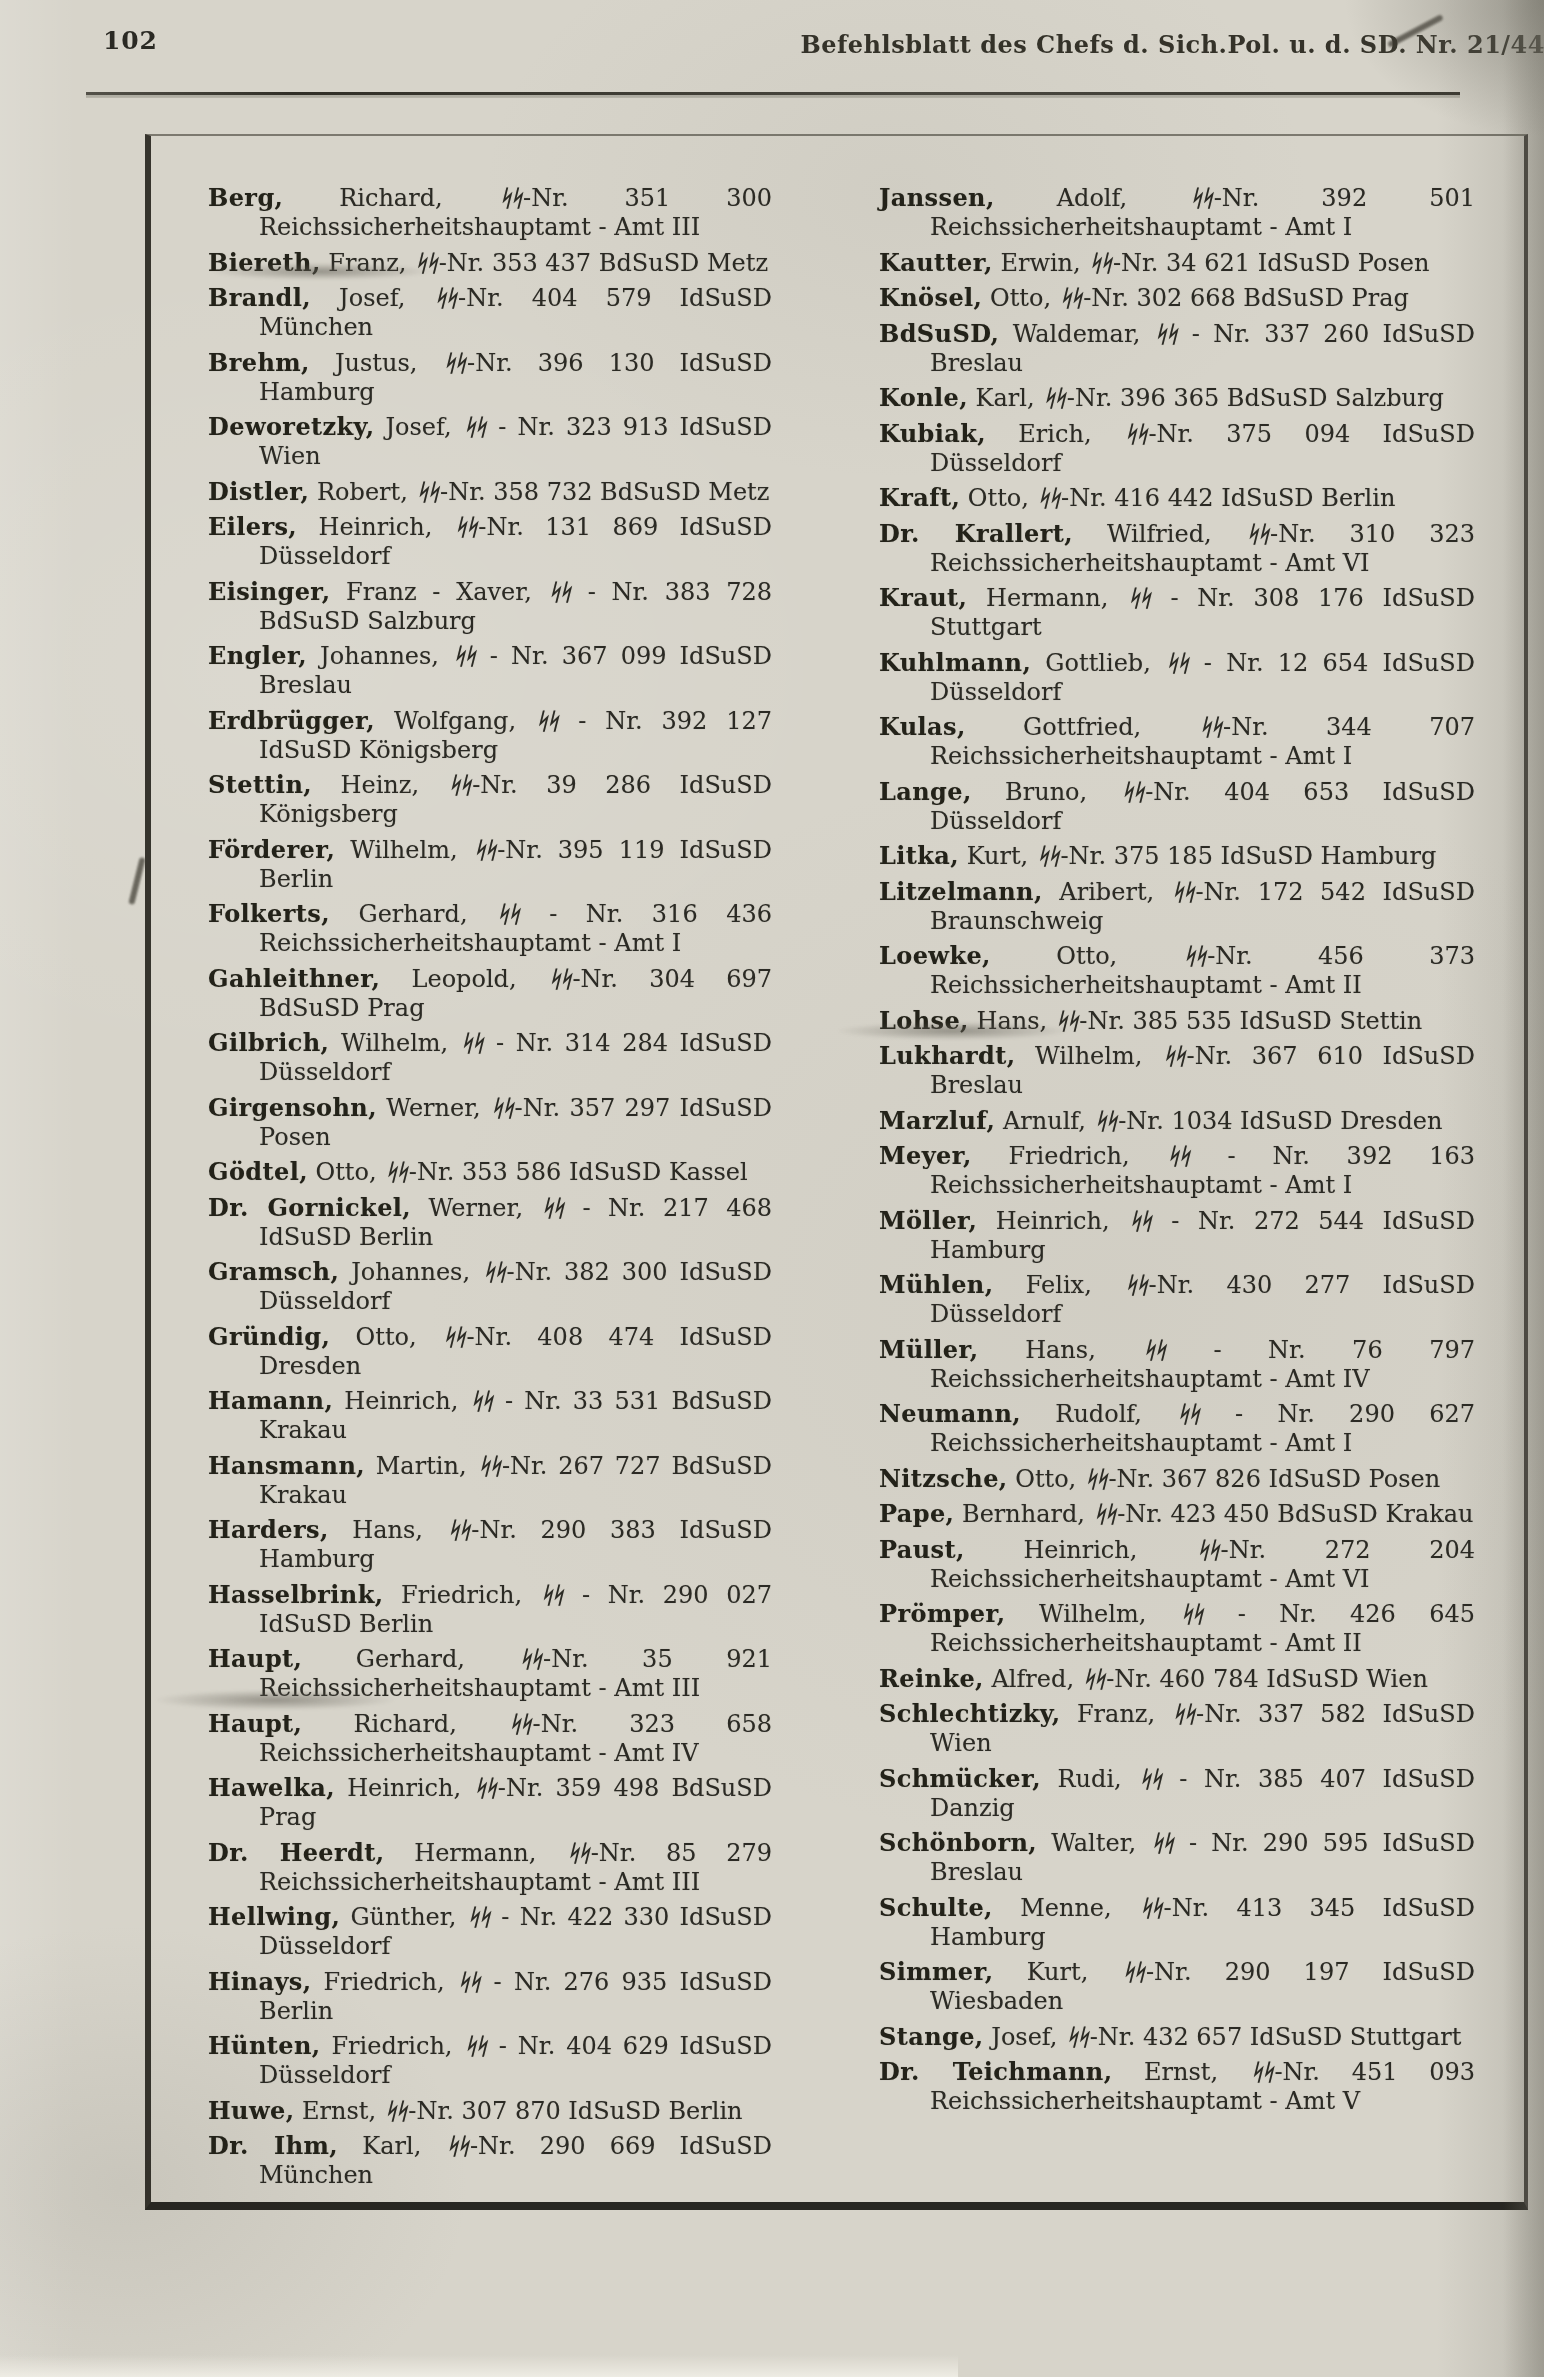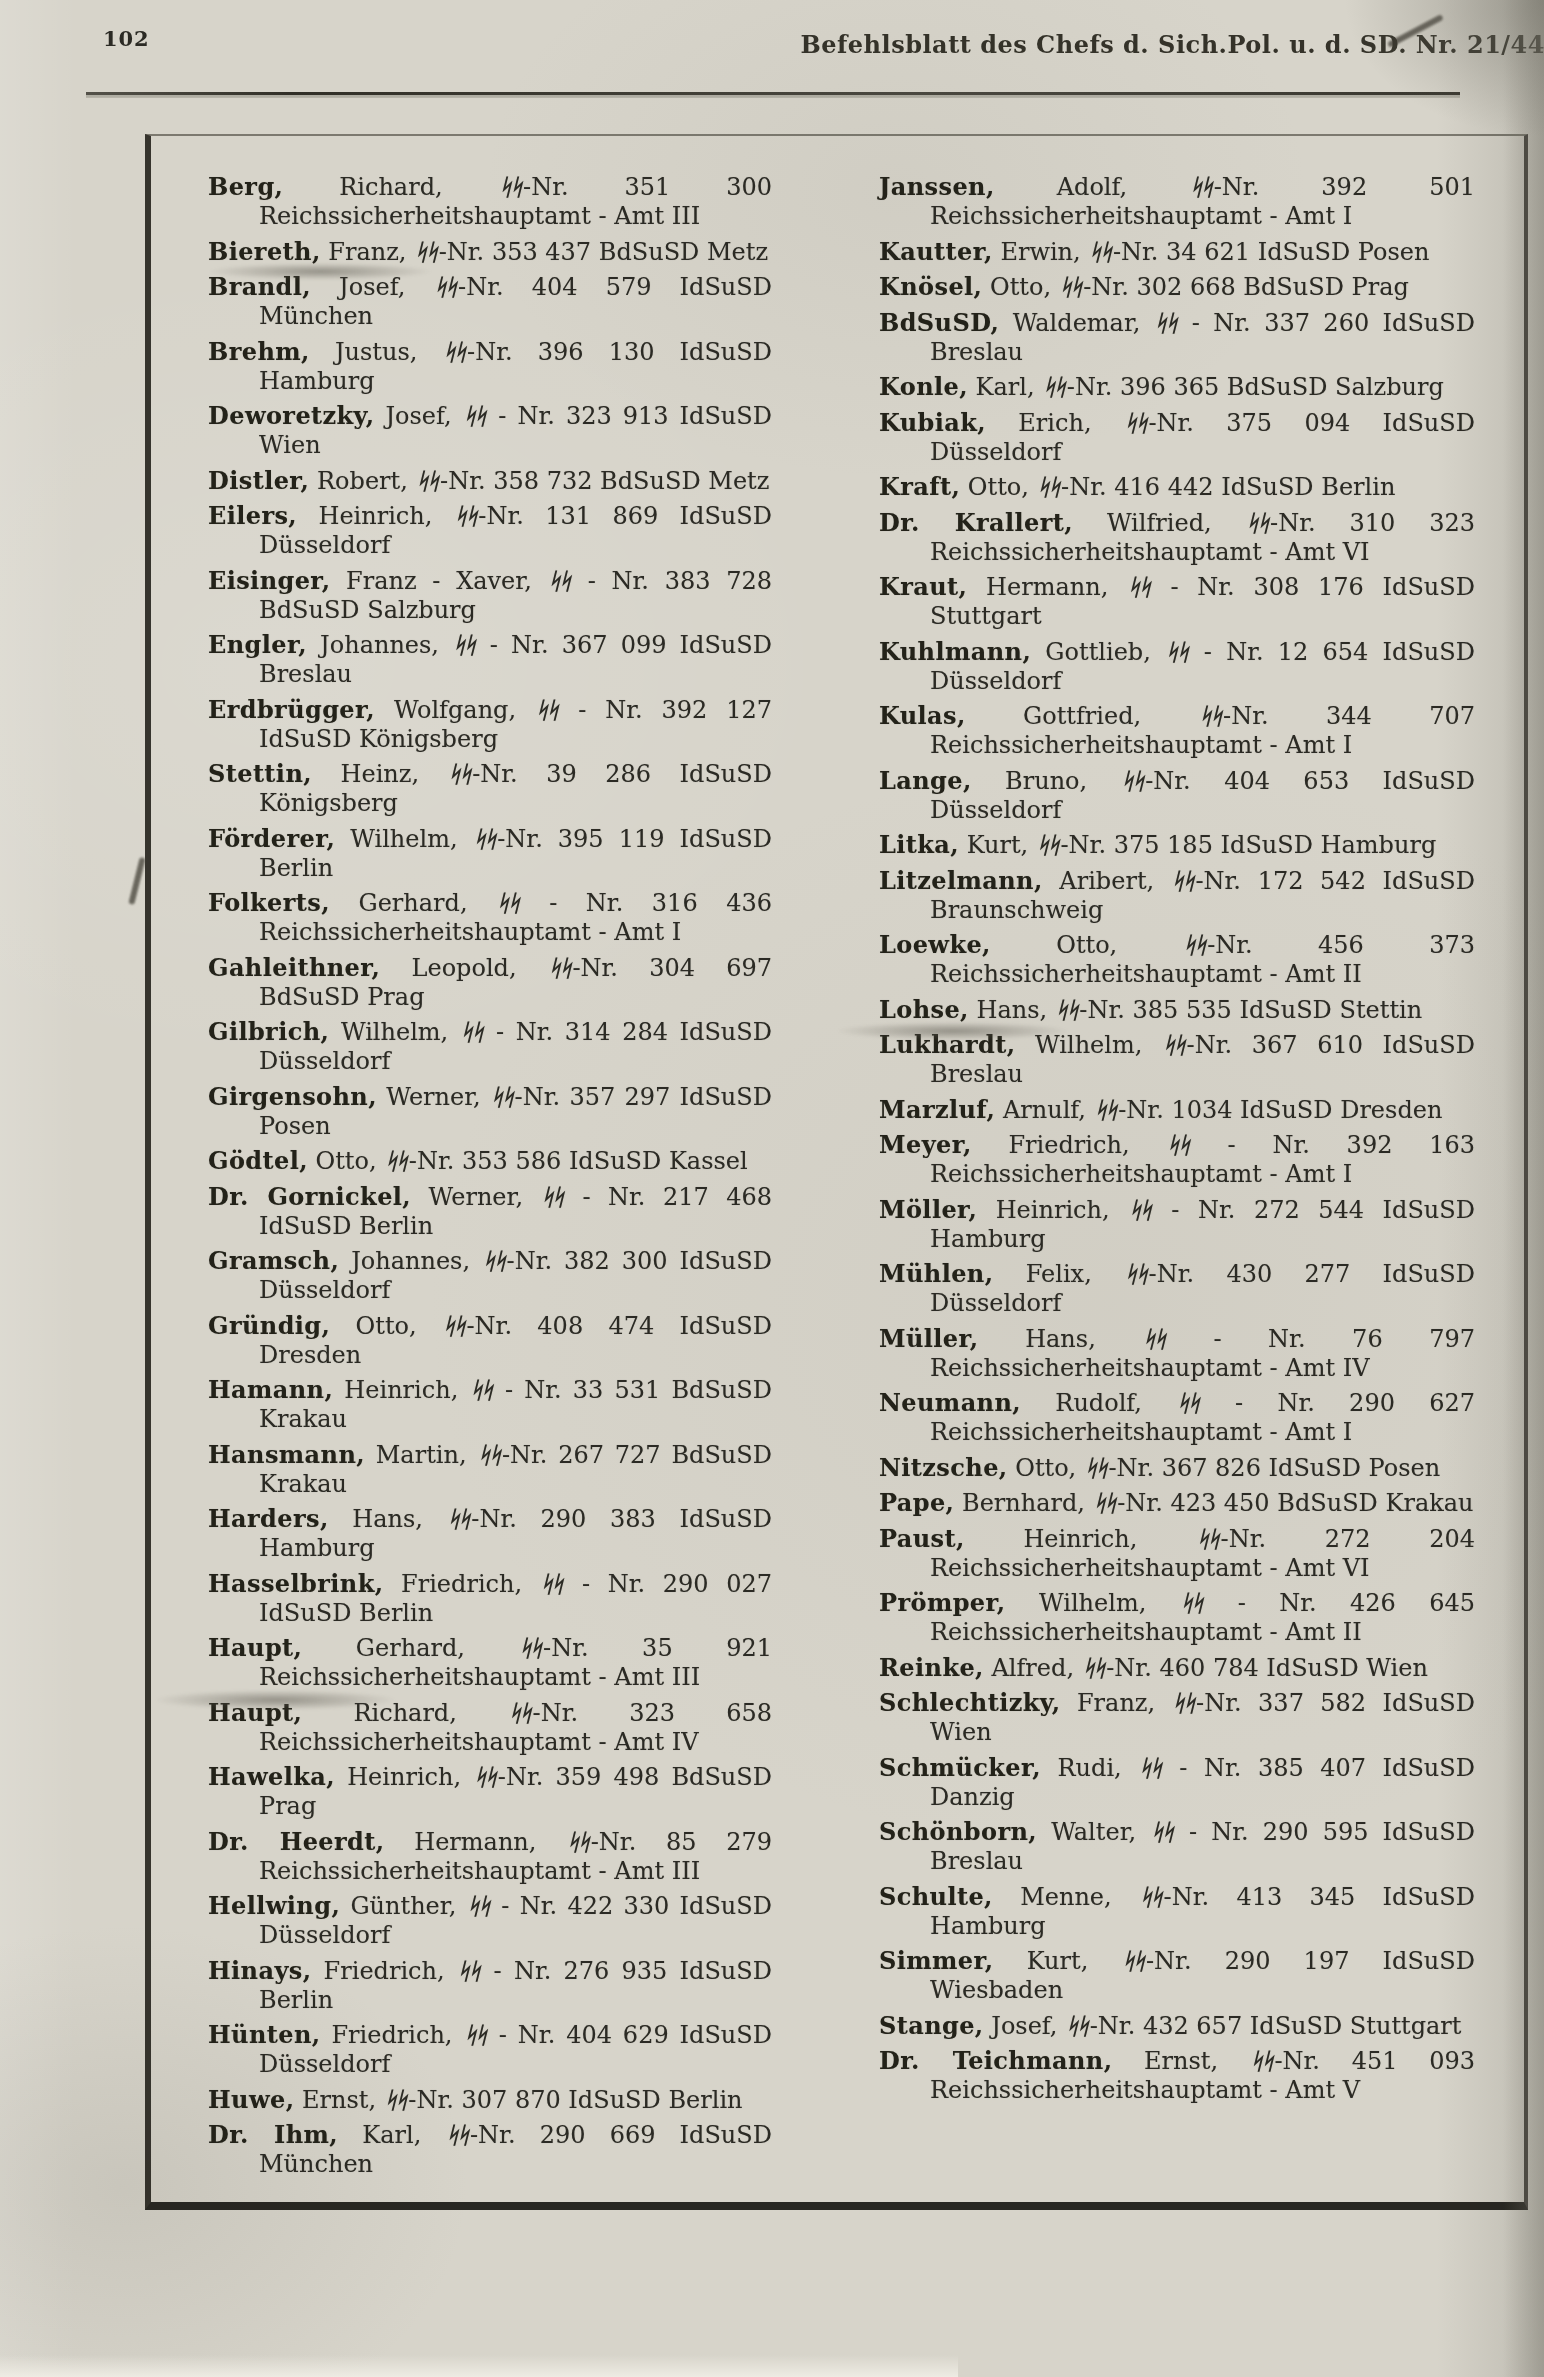--- a/index.html
+++ b/index.html
@@ -12,42 +12,42 @@
       radial-gradient(ellipse 827px 598px at 18% 28%, rgba(255,255,255,.10), transparent 70%),
       radial-gradient(ellipse 919px 735px at 72% 55%, rgba(178,174,163,.16), transparent 75%),
       radial-gradient(ellipse 552px 386px at 58% 8%, rgba(168,165,154,.14), transparent 75%),
       radial-gradient(ellipse 460px 349px at 8% 92%, rgba(150,147,137,.22), transparent 75%),
       linear-gradient(to right, rgba(255,255,255,.14), transparent 5%, transparent 93%, rgba(132,130,120,.30));
     font-family:"DejaVu Serif","Liberation Serif",serif;
     color:#2b2a24;
   }
   .page-num{
     position:absolute;left:103px;top:26px;
-    font-size:21px;font-weight:bold;letter-spacing:0.9px;
+    font-size:25px;font-weight:bold;letter-spacing:0.9px;
   }
   .header-title{
     position:absolute;left:0;top:30px;width:100%;
     text-align:right;font-size:24px;font-weight:bold;letter-spacing:0.5px;
     color:#343229;
   }
   .header-rule{
     position:absolute;left:86px;top:92px;width:1374px;height:2.8px;
     background:linear-gradient(to right, rgba(40,38,30,.75), rgba(40,38,30,.95) 15%, rgba(40,38,30,.8) 60%, rgba(40,38,30,.9));
     box-shadow:0 2.8px 0 rgba(60,58,48,.25);
   }
   .content-box{
     position:absolute;left:145px;top:134px;
     width:1383px;height:2076px;
     box-sizing:border-box;
     border-left:6.4px solid rgba(32,30,24,.88);
     border-right:4.6px solid rgba(32,30,24,.80);
     border-bottom:8.3px solid rgba(26,25,20,.92);
     border-top:2.8px solid rgba(48,46,38,.55);
     display:flex;
-    padding-top:36px;
+    padding-top:47px;
   }
   .col{box-sizing:border-box;}
   .col-left{margin-left:57px;width:564px;}
   .col-right{margin-left:107px;width:596px;}
   .entry{
     font-size:24px;line-height:29px;
     margin:0 0 5.5px 0;
     text-align:justify;
     text-indent:-51px;padding-left:51px;
     color:#2b2a24;

